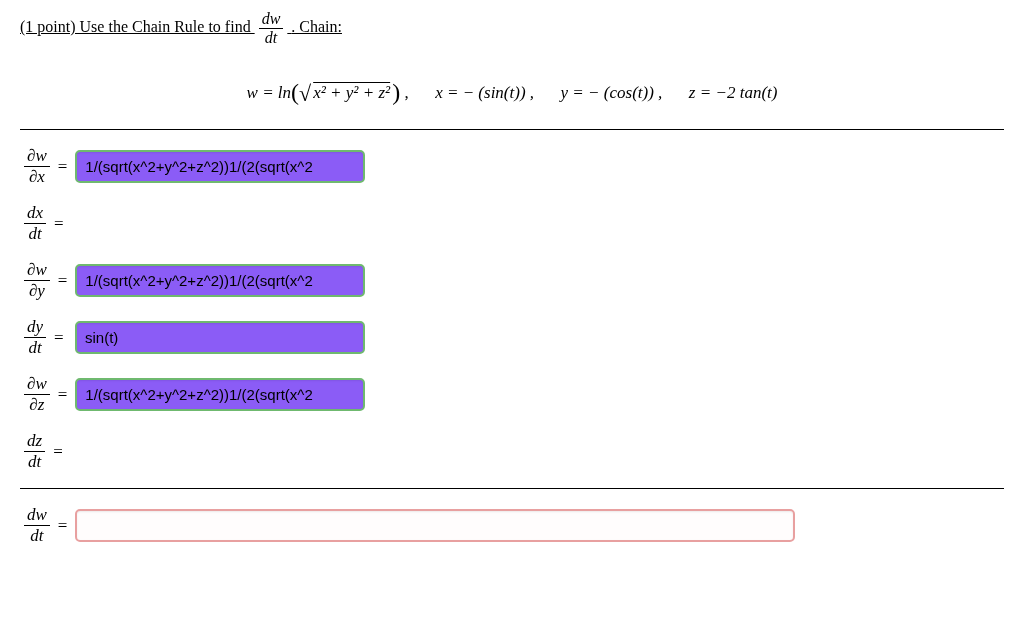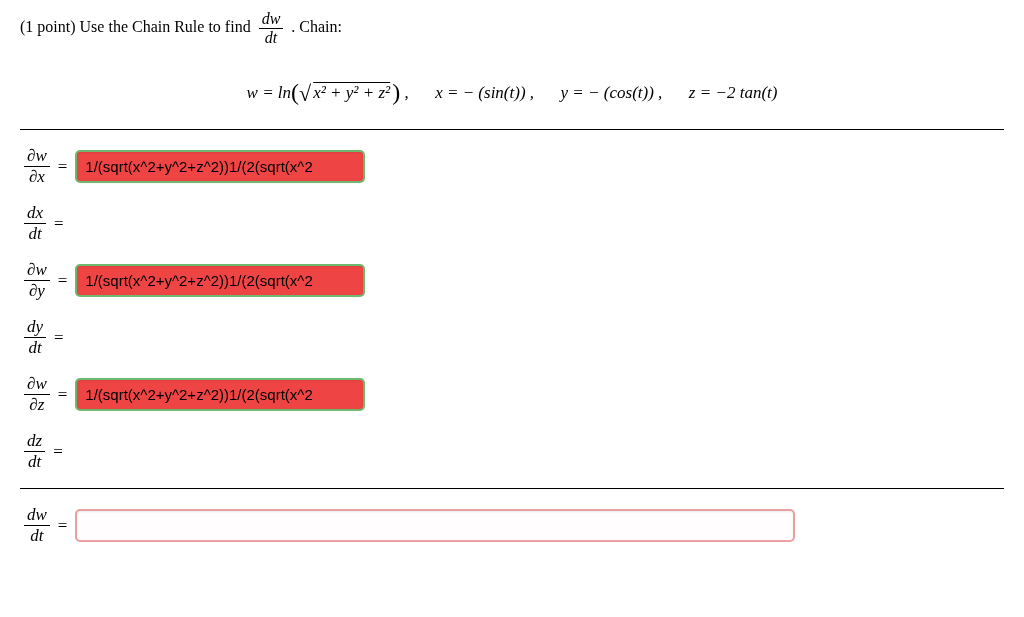--- a/index.html
+++ b/index.html
@@ -6,20 +6,21 @@
     font-family: "Times New Roman", Times, serif;
     font-size: 16px;
     color: #000;
     margin: 0;
     padding: 10px 20px;
     background: #fff;
   }
   .question-text {
     font-size: 16px;
     margin-bottom: 30px;
+    text-decoration: underline;
   }
   .frac {
     display: inline-block;
     vertical-align: middle;
     text-align: center;
     margin: 0 4px;
   }
   .frac .num {
     display: block;
     border-bottom: 1px solid #000;
@@ -68,21 +69,21 @@
   input.ans {
     font-family: Arial, Helvetica, sans-serif;
     font-size: 15px;
     padding: 6px 8px;
     border-radius: 5px;
     box-shadow: inset 0 1px 2px rgba(0,0,0,0.08);
   }
   input.ans.short {
     width: 270px;
     border: 2px solid #6fb96f;
-    background: #ef4444;
+    background: #8b5cf6;
   }
   input.ans.long {
     width: 700px;
     border: 2px solid #e8a0a0;
     background: #fffdfd;
   }
   .gap { display:inline-block; width: 18px; }
 </style>
 </head>
 <body>
@@ -141,20 +142,21 @@
 </div>
 
 <div class="answer-row">
   <div class="answer-label">
     <span class="frac">
       <span class="num italic">dy</span>
       <span class="den italic">dt</span>
     </span>
     <span class="eq-sign">=</span>
   </div>
+  <input class="ans short" type="text" value="sin(t)" style="">
 </div>
 
 <div class="answer-row">
   <div class="answer-label">
     <span class="frac">
       <span class="num italic">∂w</span>
       <span class="den italic">∂z</span>
     </span>
     <span class="eq-sign">=</span>
   </div>

